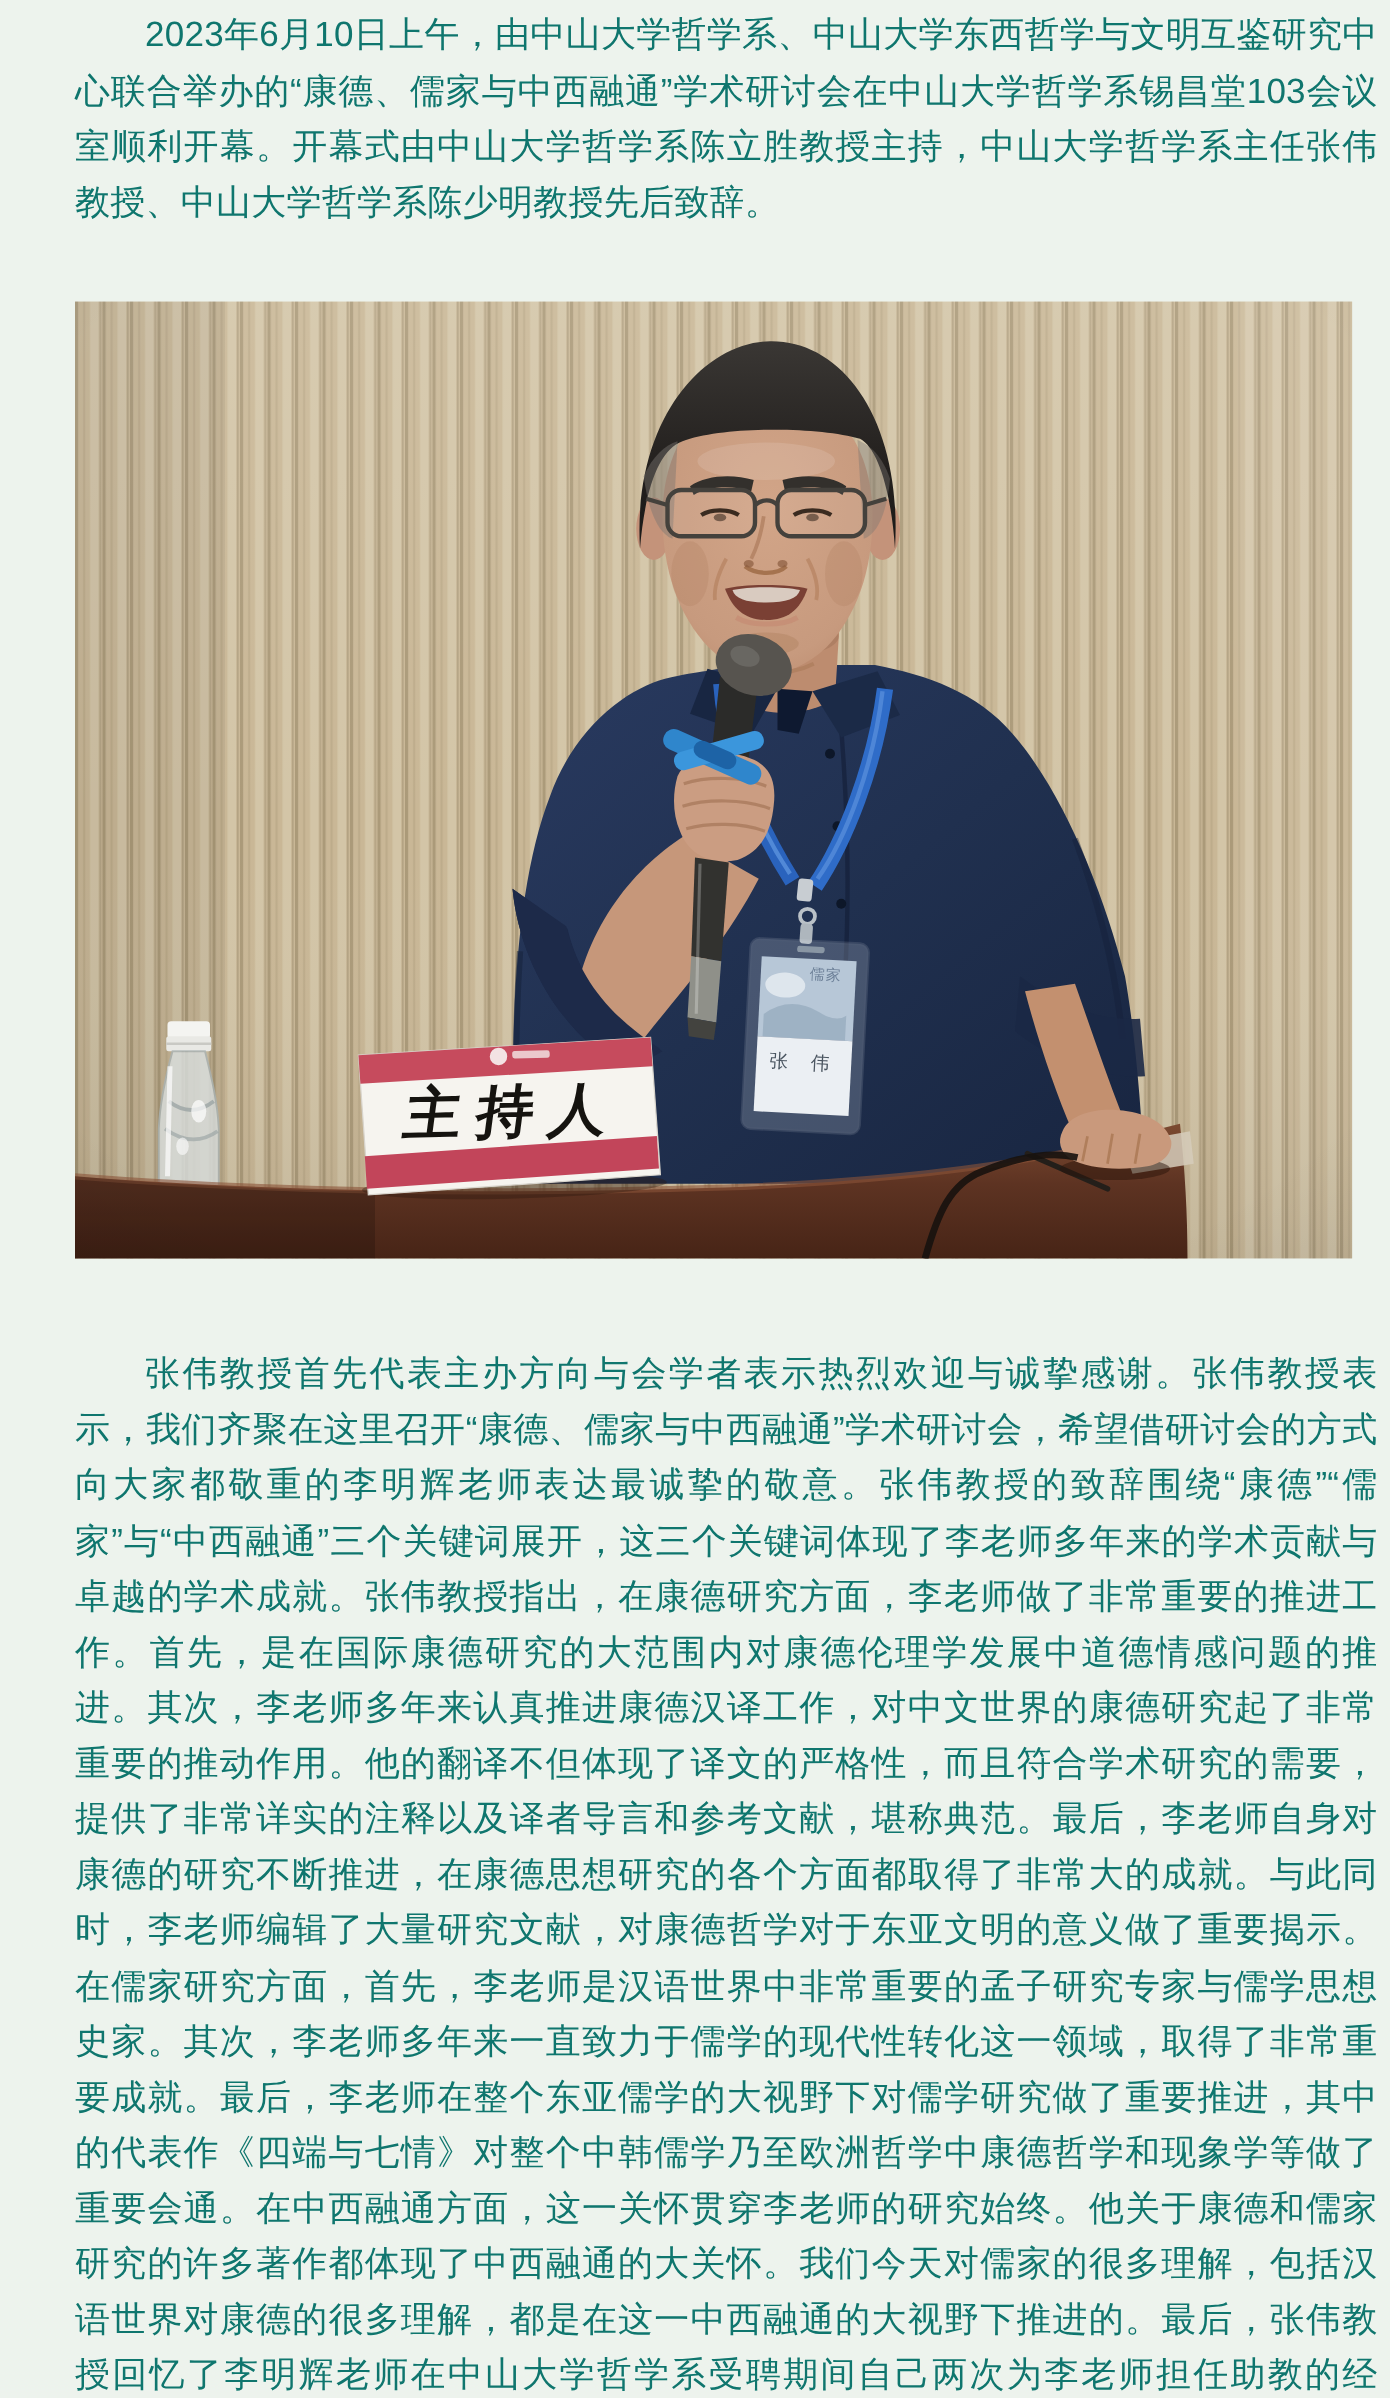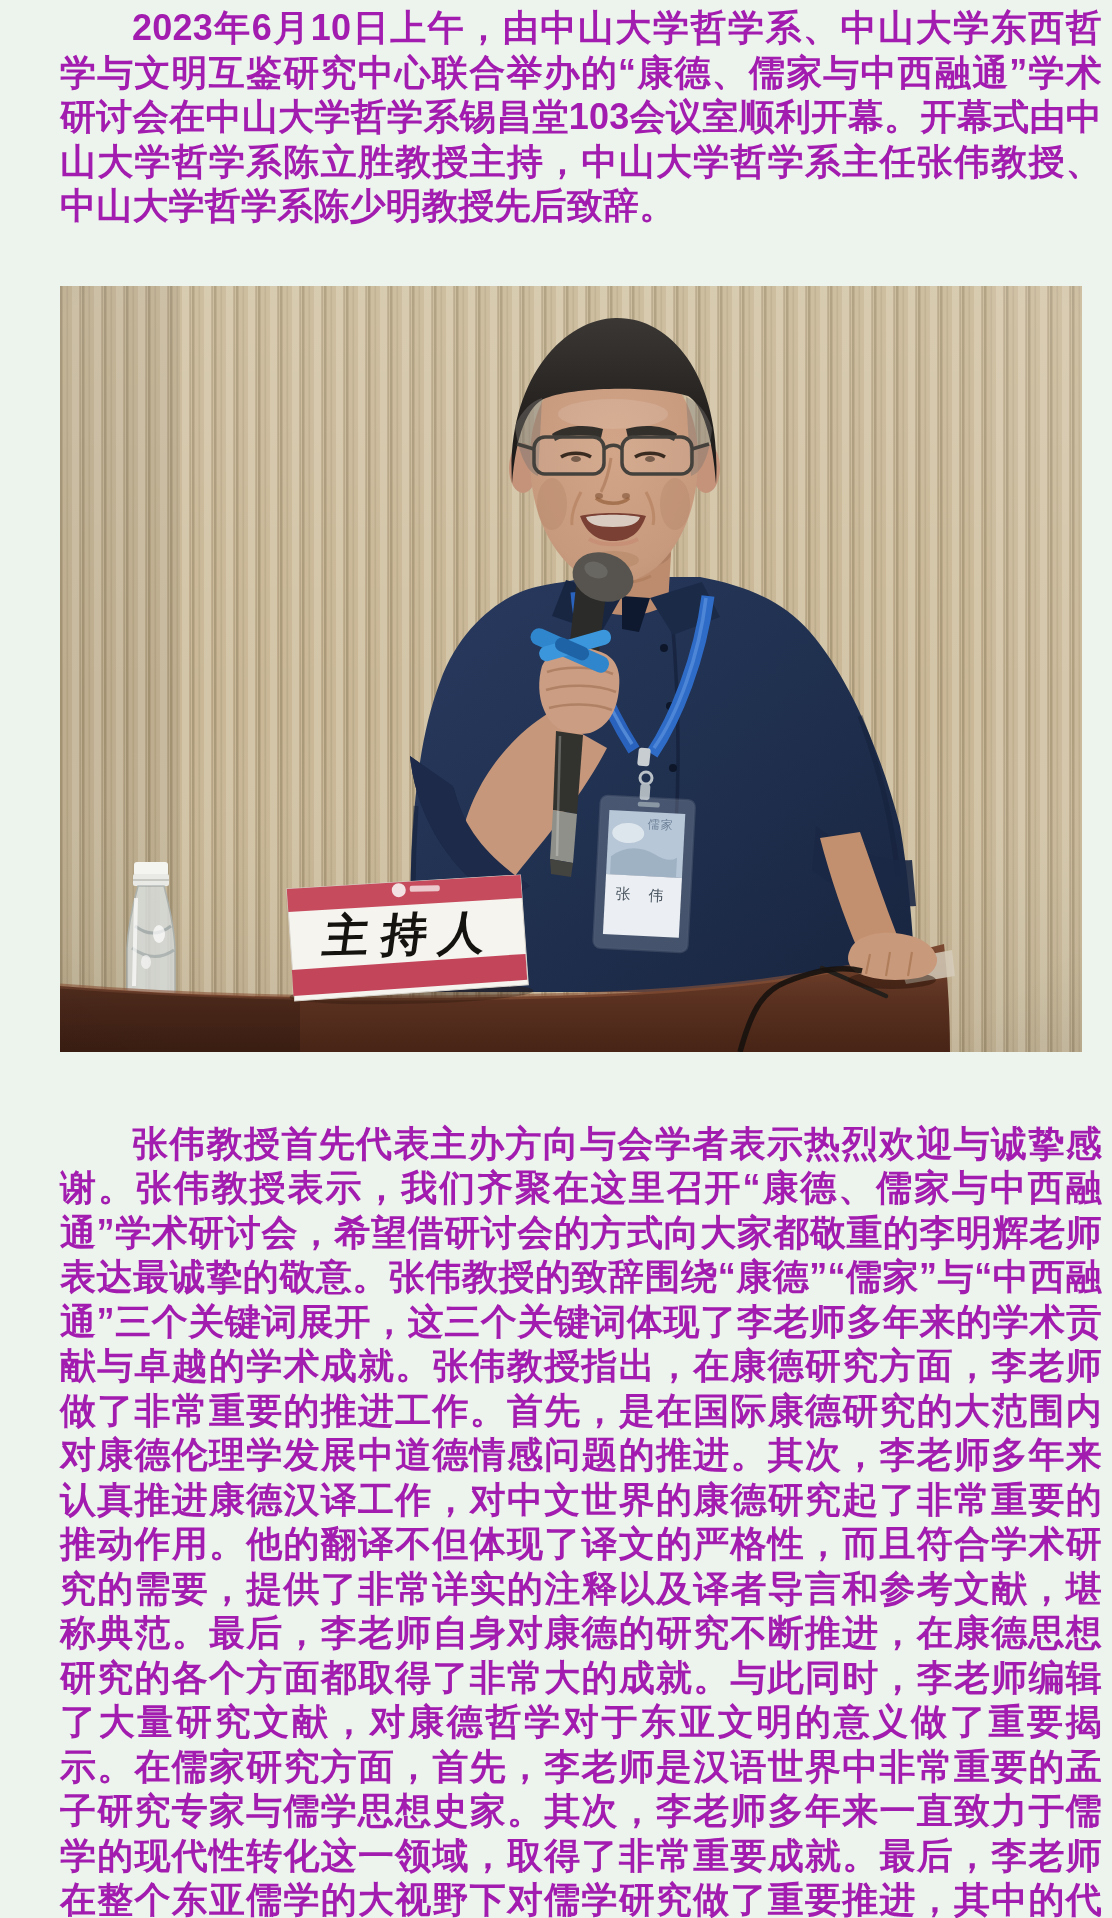--- a/index.html
+++ b/index.html
@@ -8,28 +8,27 @@
     background:#edf3ed;
     overflow:hidden;
     font-family:"Liberation Sans","DejaVu Sans",sans-serif;
   }
   .article{
     padding:0 10px 0 60px;
     width:1042px;
   }
   .para{
     margin:0;
-    font-size:36px;
+    font-size:28px;
     line-height:44.5px;
-    color:#a21caf;
+    color:#0f766e;
     text-align:justify;
     text-justify:inter-character;
     text-indent:2em;
     letter-spacing:0.2px;
-    font-weight:bold;
   }
   .para-opening{ margin-top:6px; }
   .photo-figure{
     margin:57px 0 0 0;
     width:1022px;height:766px;
     overflow:hidden;
     cursor:pointer;
   }
   .photo-figure svg{display:block;}
   .para-speech{ margin-top:70px; }

